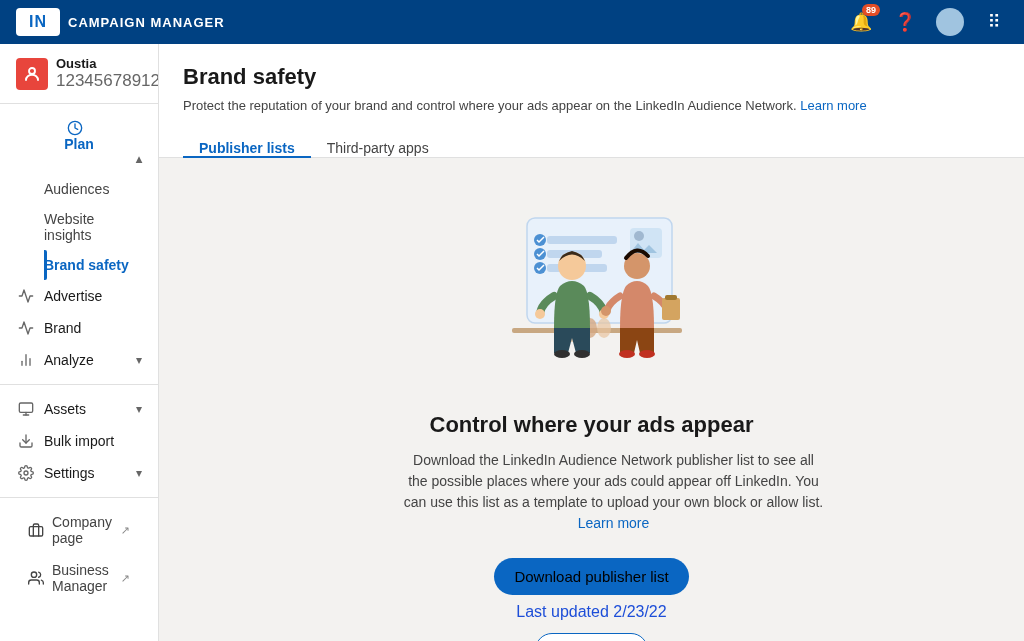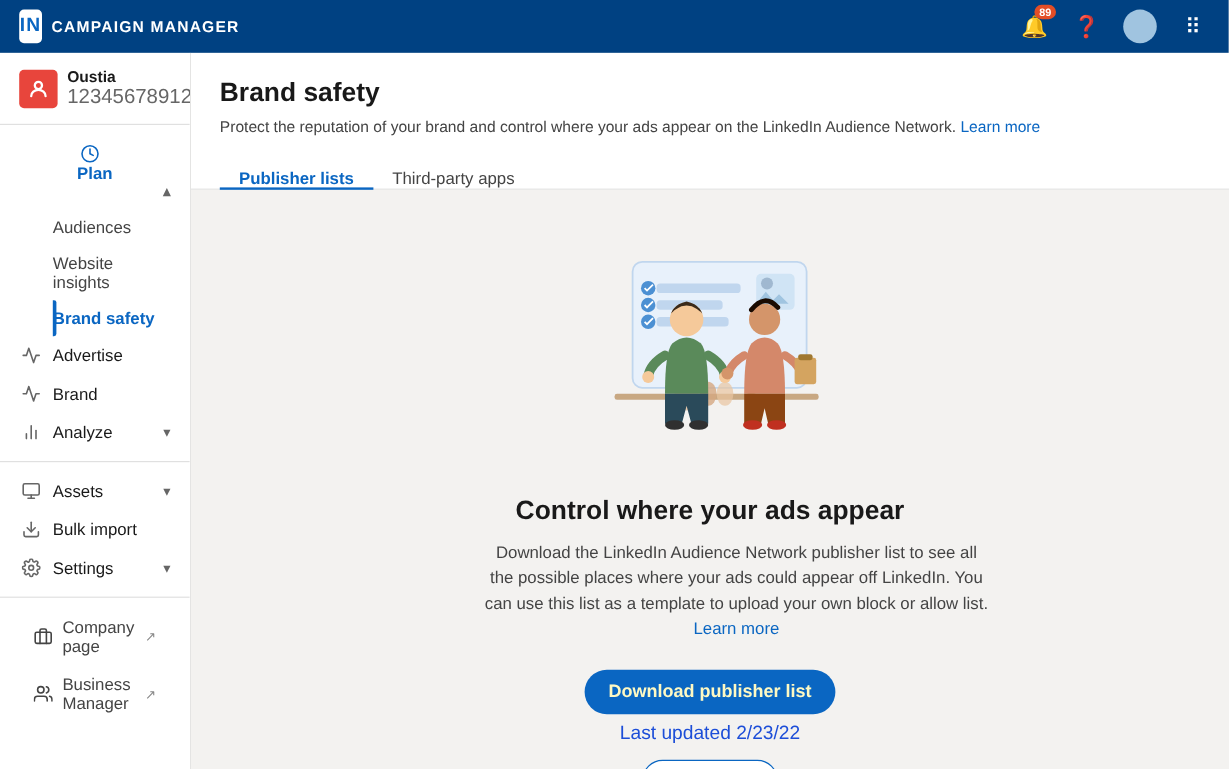--- a/index.html
+++ b/index.html
@@ -18,21 +18,21 @@
       display: flex;
       align-items: center;
       gap: 8px;
       color: white;
       font-size: 13px;
       font-weight: 600;
       letter-spacing: 1px;
       text-transform: uppercase;
     }
     .linkedin-logo {
-      width: 19px;
+      width: 44px;
       height: 28px;
       background: white;
       border-radius: 4px;
       display: flex;
       align-items: center;
       justify-content: center;
       color: #0a66c2;
       font-weight: 900;
       font-size: 16px;
     }
@@ -280,26 +280,26 @@
       font-size: 14px;
       color: #444;
       text-align: center;
       max-width: 420px;
       line-height: 1.5;
       margin-bottom: 24px;
       margin-left: 44px;
     }
     .download-btn {
       background: #0a66c2;
-      color: #fef9c3;
+      color: #000000;
       border: none;
       padding: 10px 20px;
       border-radius: 24px;
       font-size: 15px;
-      font-weight: 700;
+      font-weight: 400;
       cursor: pointer;
       margin-bottom: 8px;
     }
     .last-updated {
       font-size: 16px;
       color: #1d4ed8;
       margin-bottom: 12px;
     }
     .upload-btn {
       background: white;

